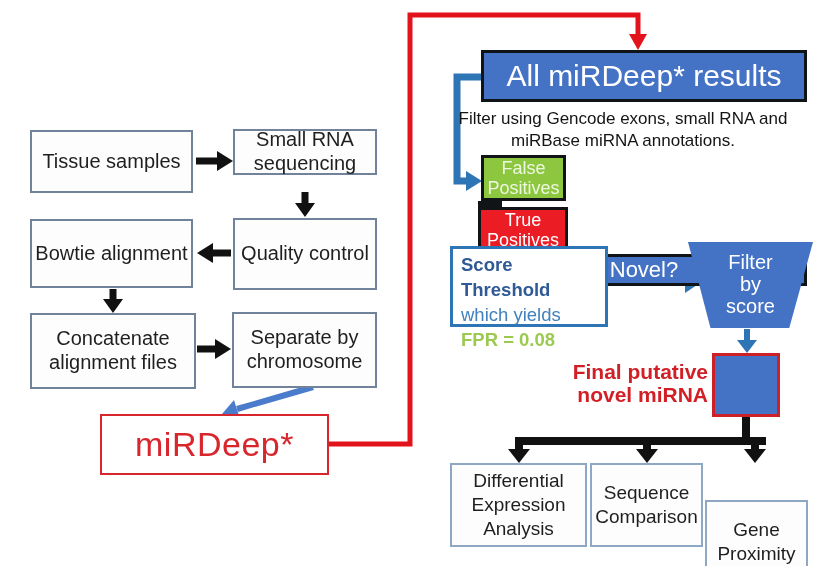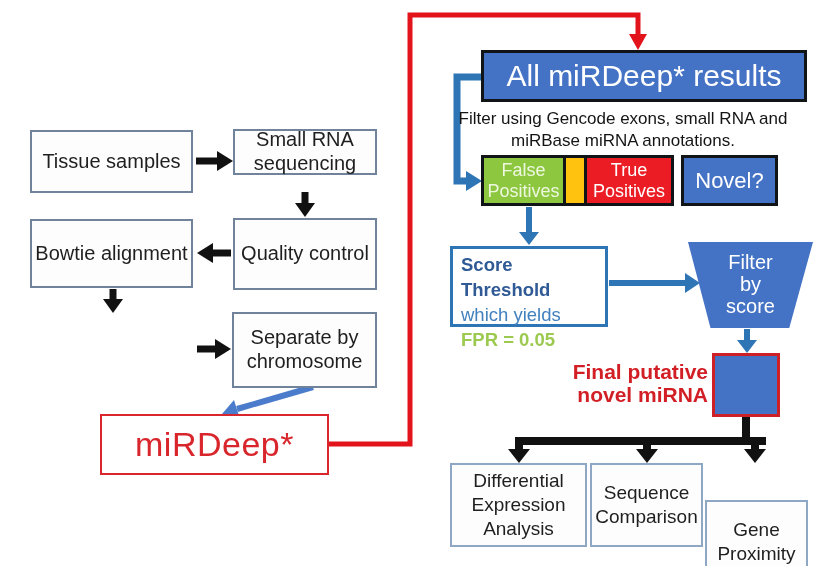--- a/index.html
+++ b/index.html
@@ -138,56 +138,59 @@
   </div>
   <div class="abs flowbox" style="left:233px;top:129px;width:144px;height:46px;">
     <span>Small RNA sequencing</span>
   </div>
   <div class="abs flowbox" style="left:30px;top:219px;width:163px;height:69px;">
     <span>Bowtie alignment</span>
   </div>
   <div class="abs flowbox" style="left:233px;top:218px;width:144px;height:72px;">
     <span>Quality control</span>
   </div>
+  <div class="abs flowbox" style="left:30px;top:313px;width:166px;height:76px;">
+    <span>Concatenate alignment files</span>
+  </div>
   <div class="abs flowbox" style="left:232px;top:312px;width:145px;height:76px;">
     <span>Separate by chromosome</span>
   </div>
   <div class="abs mirdeep" style="left:100px;top:414px;width:229px;height:61px;">
     <span>miRDeep*</span>
   </div>
 
   <div class="abs allresults" style="left:481px;top:50px;width:326px;height:52px;align-items:center;">
     <span>All miRDeep* results</span>
   </div>
 
   <div class="abs caption" style="left:437px;top:108px;width:372px;">
     <div>Filter using Gencode exons, small RNA and</div>
     <div>miRBase miRNA annotations.</div>
   </div>
 
-  <div class="abs bar" style="left:481px;top:155px;width:297px;height:51px;">
+  <div class="abs bar" style="left:481px;top:155px;width:326px;height:51px;flex-direction:column;">
     <div class="seg seg-green" style="width:85px;">
       <span>False Positives</span>
     </div>
     <div class="seg seg-orange" style="width:24px;margin-left:-3px;">
       <span></span>
     </div>
     <div class="seg seg-red" style="width:90px;margin-left:-3px;">
       <span>True Positives</span>
     </div>
     <div class="seg seg-gap" style="width:7px;"></div>
     <div class="seg seg-blue" style="flex:1;">
       <span>Novel?</span>
     </div>
   </div>
 
   <div class="abs scorebox" style="left:450px;top:246px;width:158px;height:81px;">
     <div class="l1">Score Threshold</div>
     <div class="l2">which yields</div>
-    <div class="l3">FPR = 0.05</div>
+    <div class="l3">FPR = 0.08</div>
   </div>
 
   <div class="abs funnel" style="left:688px;top:242px;width:125px;height:86px;">
     <div class="txt">Filter by score</div>
   </div>
 
   <div class="abs finallabel" style="left:560px;top:360px;width:148px;">Final putative novel miRNA</div>
   <div class="abs finalsquare" style="left:712px;top:353px;width:68px;height:64px;"></div>
 
   <div class="abs bottombox" style="left:450px;top:463px;width:137px;height:84px;">

